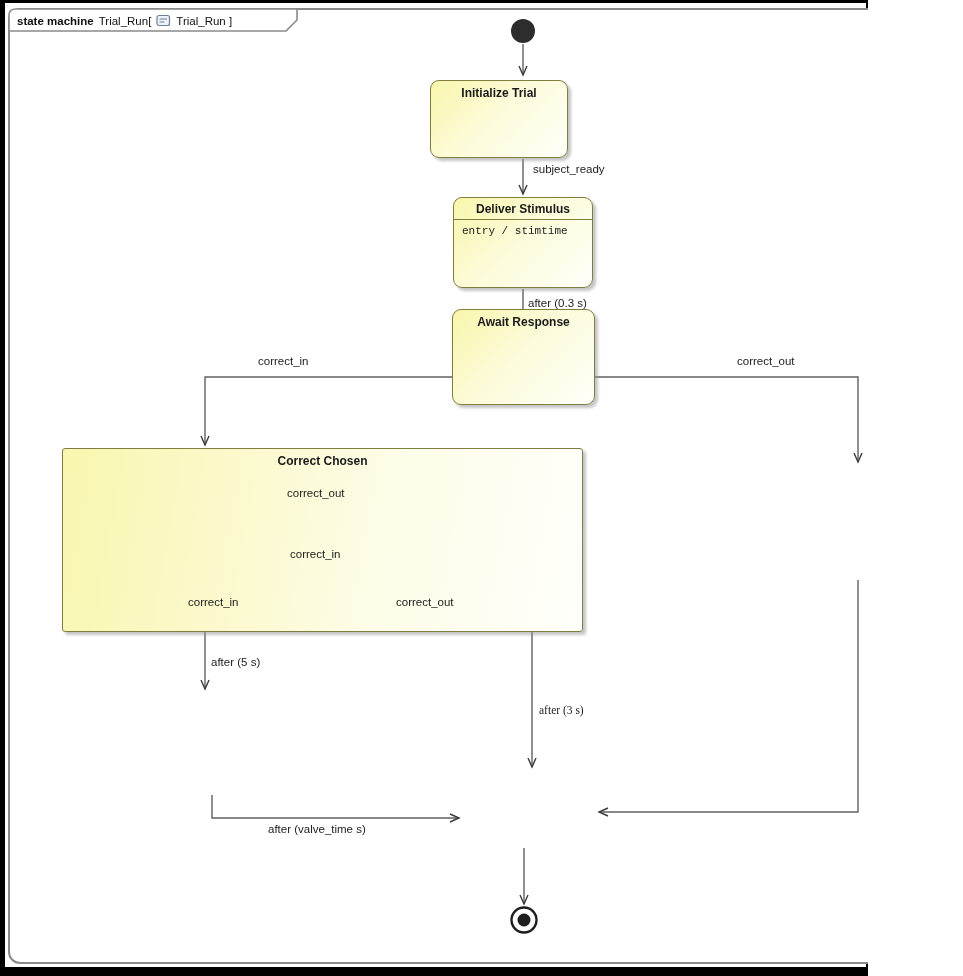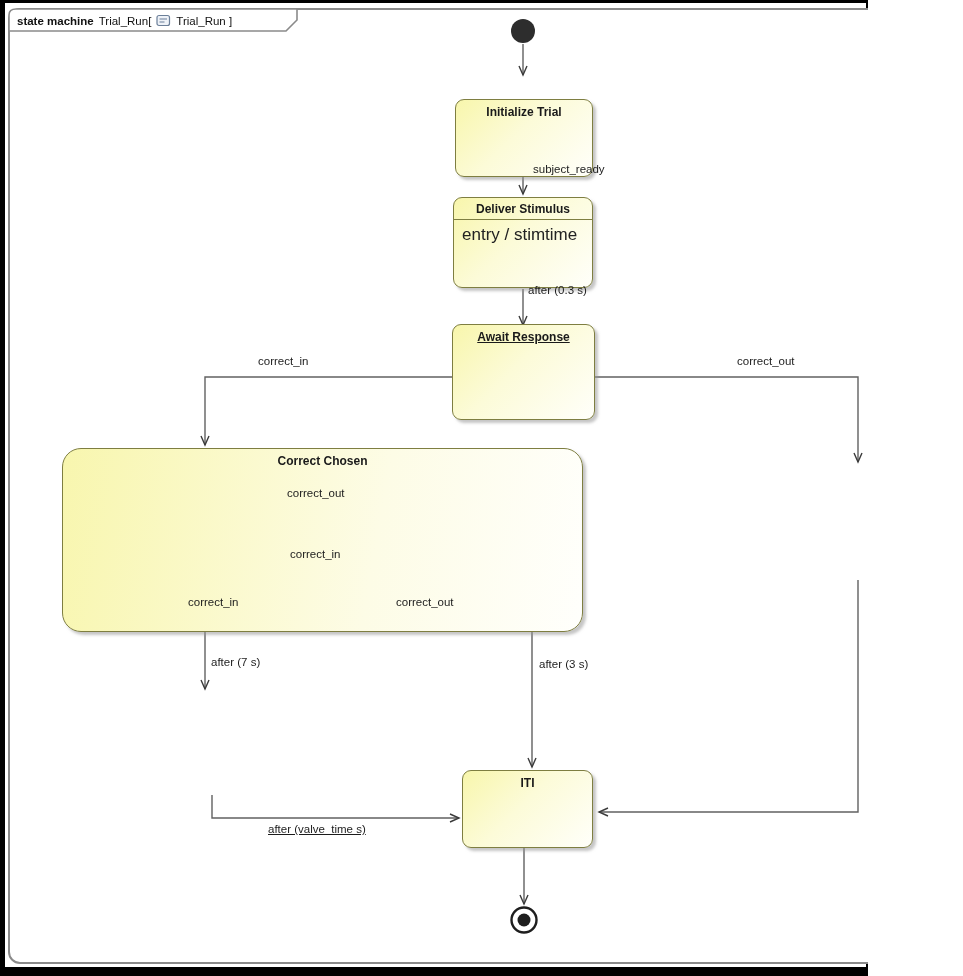--- a/index.html
+++ b/index.html
@@ -5,24 +5,24 @@
   html,body{margin:0;padding:0;}
   body{font-family:"Liberation Sans",sans-serif;}
   .page{position:relative;width:868px;height:976px;background:#000;overflow:hidden;}
   .paper{position:absolute;left:5px;top:3px;right:2px;bottom:9px;background:#ffffff;}
   svg.layer{position:absolute;left:0;top:0;pointer-events:none;}
   .state{position:absolute;border:1.5px solid #7e7e41;border-radius:9px;
          background:linear-gradient(135deg,#f8f6ac 0%,#fcfbd8 45%,#fffffa 100%);
          box-shadow:3px 3px 3px rgba(150,150,150,.55);
          font-weight:bold;font-size:12px;color:#1a1a1a;text-align:center;box-sizing:border-box;}
   .state .name{padding-top:5px;}
-  .state.composite{background:linear-gradient(100deg,#f8f6ae 0%,#fdfce6 60%,#fffffc 100%);border-radius:19px;}
+  .state.composite{background:linear-gradient(100deg,#f8f6ae 0%,#fdfce6 60%,#fffffc 100%);border-radius:3px;}
   .state.inner{background:linear-gradient(135deg,#fafad2 0%,#ffffff 90%);}
   .state-header{border-bottom:1.3px solid #7e7e41;padding:4px 0 3px 0;font-weight:bold;}
-  .state-body{text-align:left;font-weight:normal;font-size:17px;padding:5px 0 0 8px;color:#222;}
+  .state-body{text-align:left;font-weight:normal;font-size:11px;padding:5px 0 0 8px;color:#222;font-family:Liberation Mono, monospace;}
   .tlabel{position:absolute;font-size:11.5px;color:#1c1c1c;white-space:nowrap;text-align:right;}
   .frame-title{position:absolute;left:17px;top:12px;height:17px;display:flex;align-items:center;gap:5px;font-size:11.5px;color:#111;}
   .frame-title .kw{font-weight:bold;}
   .sm-icon{display:inline-block;}
 </style>
 </head>
 <body>
 
 <div class="page">
   <div class="paper"></div>
@@ -70,45 +70,42 @@
       <rect x="1" y="1.5" width="12.5" height="10" rx="2" fill="#eef2f8" stroke="#6b7f99" stroke-width="1.2"></rect>
       <path d="M3.5,5 h7.5 M3.5,8 h5" stroke="#6b7f99" stroke-width="1.1" fill="none"></path>
     </svg>
     <span>Trial_Run ]</span>
   </div>
 
   <div class="state composite" style="left:62px;top:448px;width:521px;height:184px;">
     <div class="name">Correct Chosen</div>
   </div>
 
-  <div class="state" style="left:455px;top:80px;width:138px;height:78px;margin-top:19px;">
+  <div class="state" style="left:430px;top:80px;width:138px;height:78px;">
     <div class="name">Initialize Trial</div>
   </div>
 
   <div class="state" style="left:453px;top:197px;width:140px;height:91px;">
     <div class="state-header">Deliver Stimulus</div>
     <div class="state-body">entry / stimtime</div>
   </div>
 
-  <div class="state" style="left:452px;top:324px;width:143px;height:96px;text-decoration:underline;">
+  <div class="state" style="left:452px;top:309px;width:143px;height:96px;">
     <div class="name">Await Response</div>
   </div>
 
 
 
 
 
-  <div class="state" style="left:462px;top:770px;width:131px;height:78px;">
-    <div class="name">ITI</div>
-  </div>
 
   <div class="tlabel" style="left:533px;top:163px;">subject_ready</div>
-  <div class="tlabel" style="left:528px;top:284px;">after (0.3 s)</div>
+  <div class="tlabel" style="left:528px;top:297px;">after (0.3 s)</div>
   <div class="tlabel" style="left:258px;top:355px;">correct_in</div>
   <div class="tlabel" style="left:737px;top:355px;">correct_out</div>
   <div class="tlabel" style="left:287px;top:487px;">correct_out</div>
   <div class="tlabel" style="left:290px;top:548px;">correct_in</div>
   <div class="tlabel" style="left:188px;top:596px;">correct_in</div>
   <div class="tlabel" style="left:396px;top:596px;">correct_out</div>
-  <div class="tlabel" style="left:211px;top:656px;">after (7 s)</div>
-  <div class="tlabel" style="left:539px;top:658px;">after (3 s)</div>
-  <div class="tlabel" style="left:268px;top:823px;text-decoration:underline;">after (valve_time s)</div>
+  <div class="tlabel" style="left:211px;top:656px;">after (5 s)</div>
+  <div class="tlabel" style="left:539px;top:704px;font-family:Liberation Serif, serif;">after (3 s)</div>
+  <div class="tlabel" style="left:268px;top:823px;">after (valve_time s)</div>
 </div>
 
 </body></html>

